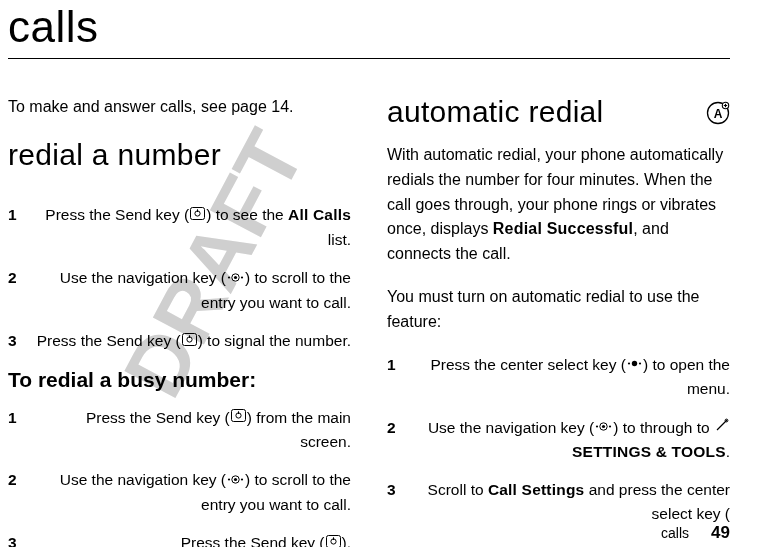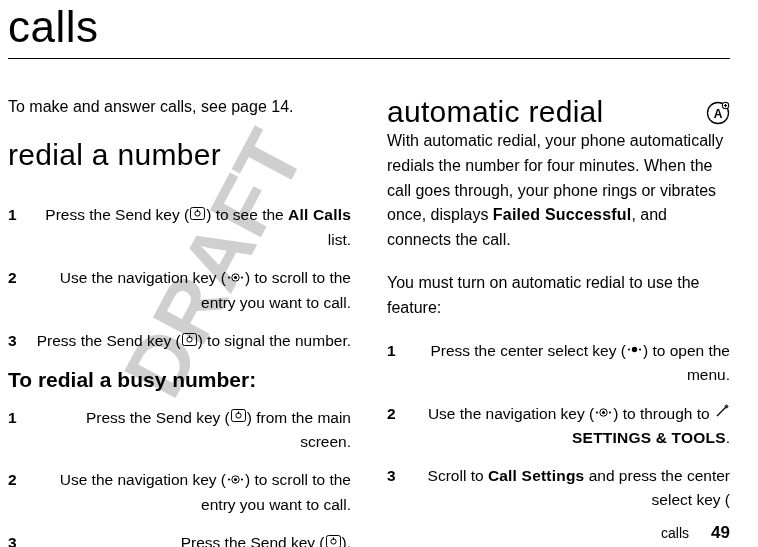--- a/index.html
+++ b/index.html
@@ -50,21 +50,21 @@
   .body-text {
     font-size: 16px;
     line-height: 1.55;
     margin-bottom: 18px;
     font-weight: 300;
   }
   .section-title-row {
     display: flex;
     align-items: flex-start;
     justify-content: space-between;
-    margin-bottom: 0;
+    margin-bottom: 14px;
   }
   .section-title {
     font-size: 30px;
     font-weight: 400;
     letter-spacing: 0.3px;
   }
   .step-list {
     list-style: none;
     counter-reset: step;
   }
@@ -202,21 +202,21 @@
               <text x="12" y="16.5" text-anchor="middle" font-family="Arial" font-size="12" font-weight="700">A</text>
               <circle cx="19.5" cy="4.5" r="3.2" fill="#fff" stroke="#000" stroke-width="1.1"></circle>
               <line x1="19.5" y1="2.8" x2="19.5" y2="6.2" stroke="#000" stroke-width="1.1"></line>
               <line x1="17.8" y1="4.5" x2="21.2" y2="4.5" stroke="#000" stroke-width="1.1"></line>
             </svg>
           </span>
         </div>
 
 
         <p class="body-text">
-          <span>With automatic redial, your phone automatically redials the number for four minutes. When the call goes through, your phone rings or vibrates once, displays </span><span class="cond">Failed Successful</span><span>, and connects the call.</span>
+          <span>With automatic redial, your phone automatically redials the number for four minutes. When the call goes through, your phone rings or vibrates once, displays </span><span class="cond">Redial Successful</span><span>, and connects the call.</span>
         </p>
 
         <p class="body-text">You must turn on automatic redial to use the feature:</p>
 
         <ol class="step-list">
           <li class="step-item">
             <span class="step-num">1</span>
             <span class="step-body">
               <span>Press the center select key (</span><span class="icon"><svg width="15" height="11" viewBox="0 0 15 11">
                     <circle cx="2" cy="5.5" r="1.1" fill="#000"></circle>

